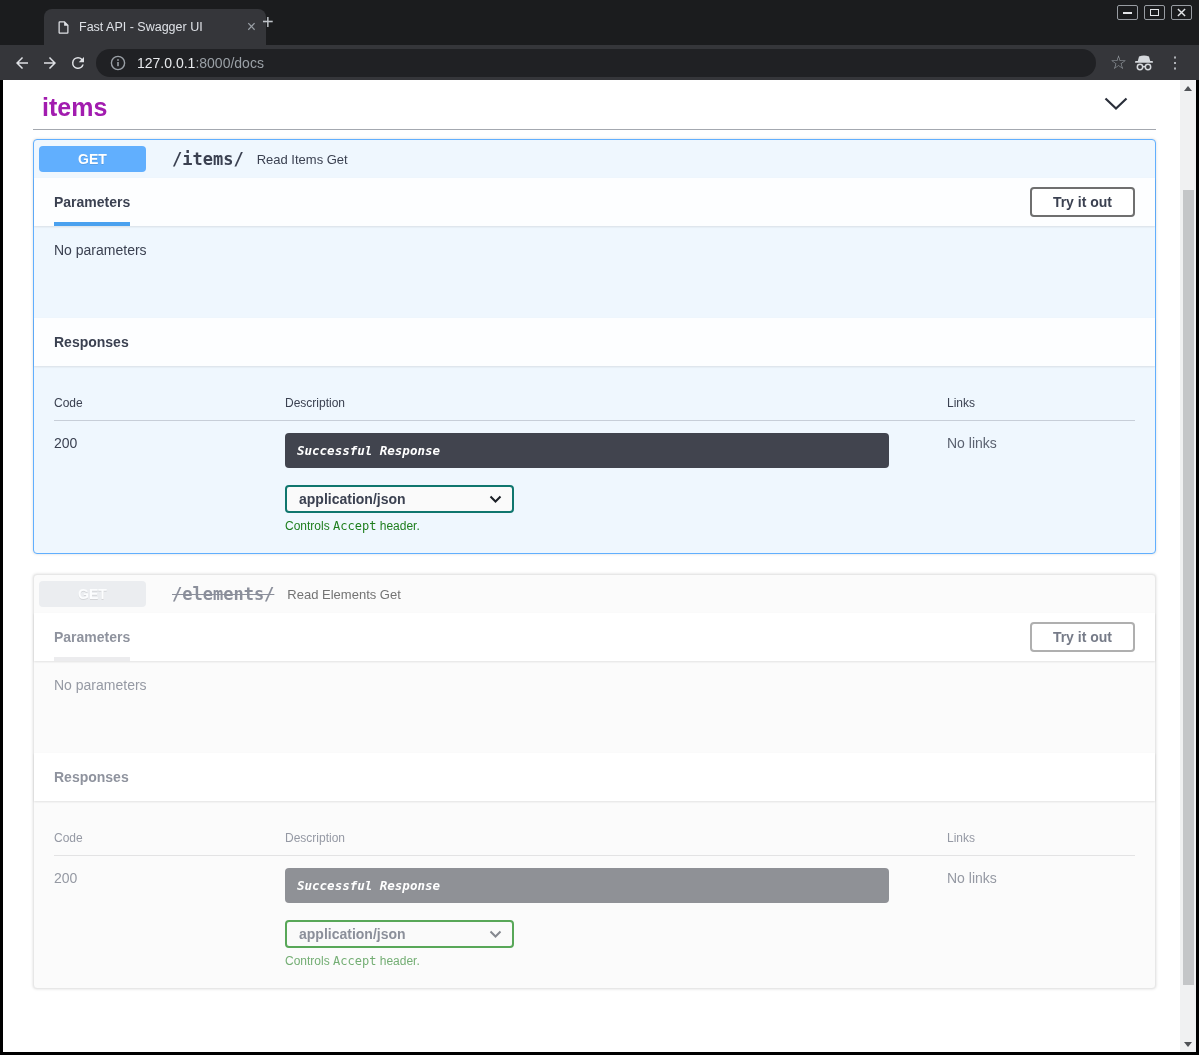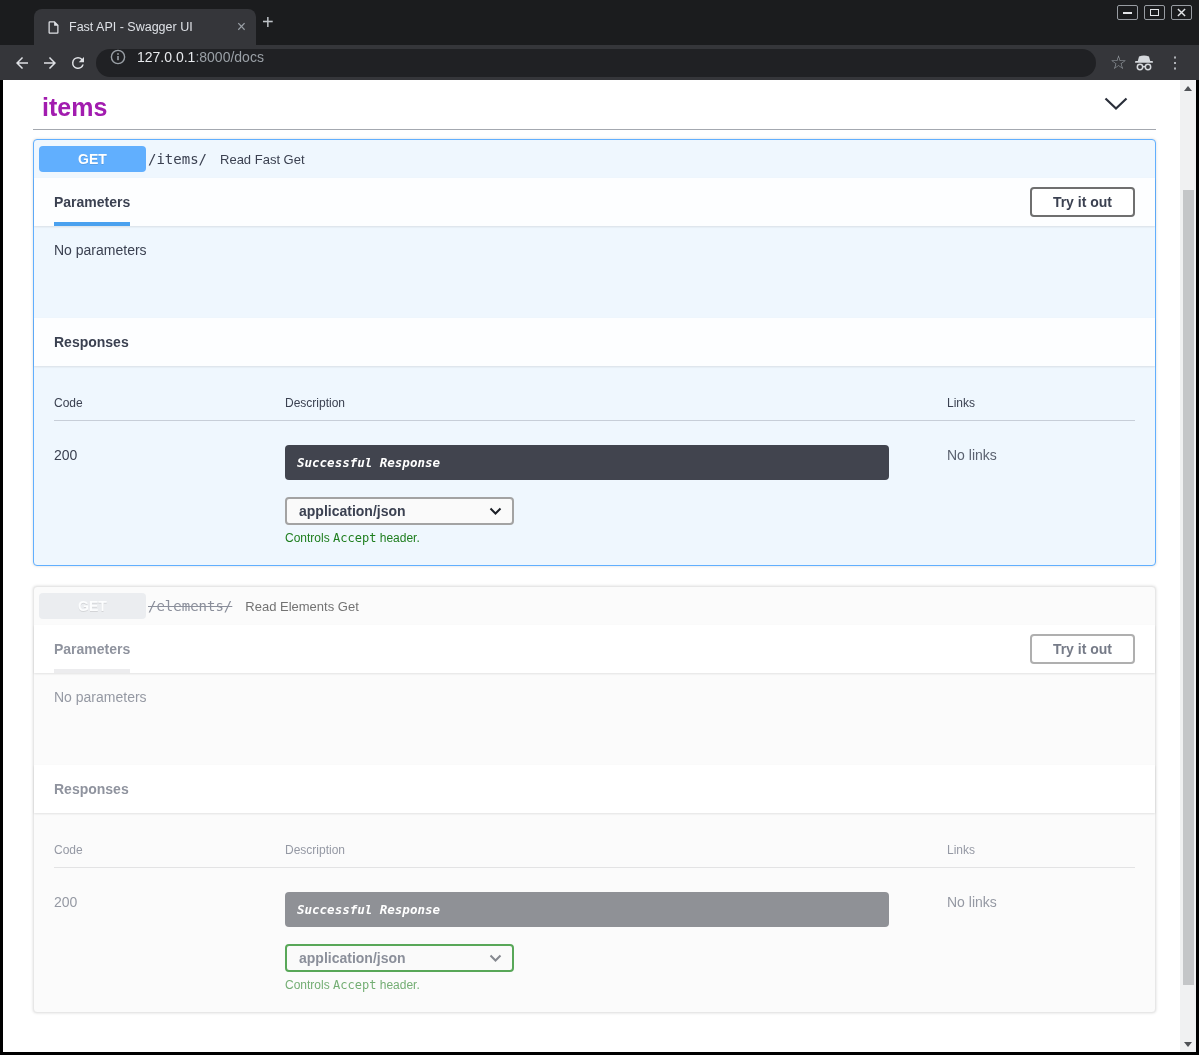--- a/index.html
+++ b/index.html
@@ -1,36 +1,36 @@
 <!DOCTYPE html>
 <html><head>
 <meta charset="utf-8">
 <style>
   * { margin:0; padding:0; box-sizing:border-box; }
   html,body { width:1199px; height:1055px; }
   body { position:relative; background:#000; font-family:"Liberation Sans", sans-serif; overflow:hidden; }
 
   
   .titlebar { position:absolute; top:0; left:0; right:0; height:45px; background:#1b1c1e; }
-  .tab { position:absolute; left:34px; top:9px; width:222px; height:36px; background:#35363a;
+  .tab { position:absolute; left:44px; top:9px; width:222px; height:36px; background:#35363a;
          border-radius:8px 8px 0 0; display:flex; align-items:center; padding:0 8px 0 12px; }
   .tab-title { flex:1; margin-left:8px; font-size:12.5px; color:#dee1e6; white-space:nowrap; overflow:hidden; }
   .tab-close { color:#9aa0a6; font-size:16px; line-height:16px; padding:0 2px; cursor:default; }
   .newtab { position:absolute; left:262px; top:12px; color:#c0c4c9; font-size:20px; line-height:20px; }
   .winbtns { position:absolute; top:5px; right:7px; display:flex; gap:6px; }
   .wbtn { width:21px; height:15px; border:1px solid #989ca2; border-radius:2px;
           display:flex; align-items:center; justify-content:center; }
   .glyph-min { width:9px; height:2px; background:#e3e5e8; }
   .glyph-max { width:9px; height:7px; border:1.5px solid #e3e5e8; }
 
   .toolbar { position:absolute; top:45px; left:0; right:0; height:35px; background:#35363a;
              display:flex; align-items:center; padding:0 12px 0 8px; }
   .navbtn { width:28px; height:28px; display:flex; align-items:center; justify-content:center; }
   .urlpill { flex:1; height:28px; margin:0 8px 0 4px; background:#202124; border-radius:14px;
-             display:flex; padding:0 14px; }
+             display:flex; align-items:center; padding:0 14px; }
   .urltext { margin-left:11px; font-size:14px; color:#9aa0a6; white-space:nowrap; }
   .urltext .host { color:#e8eaed; }
   .tool-ico { display:flex; align-items:center; justify-content:center; }
   .star { font-size:19px; color:#9aa0a6; margin:0 6px; }
   .kebab { font-size:16px; color:#c7cbd0; margin:0 4px 0 12px; letter-spacing:0; }
 
   
   .content { position:absolute; top:80px; left:3px; width:1177px; bottom:3px; background:#fff; overflow:hidden; }
   .scrollbar { position:absolute; top:80px; right:3px; width:16px; bottom:3px; background:#f0f1f2; }
   .scroll-arrow { position:absolute; left:0; width:16px; height:16px; display:flex; align-items:center; justify-content:center; }
@@ -47,21 +47,21 @@
   
   .op { margin-top:9px; border-radius:4px; box-shadow:0 0 3px rgba(0,0,0,.15); }
   .op.get { border:1px solid #61affe; background:#eff7fe; }
   .op.dep { margin-top:20px; border:1px solid #e7e7e7; background:#fbfbfb; }
 
   .op-summary { height:38px; display:flex; align-items:center; padding:0 8px 0 5px; cursor:pointer; }
   .op-method { width:107px; padding:5px 0; text-align:center; border-radius:4px; font-weight:700; font-size:14px;
                text-shadow:0 1px 0 rgba(0,0,0,.1); }
   .get .op-method { background:#61affe; color:#fff; }
   .dep .op-method { background:#ebedf0; color:#fcfdfe; }
-  .op-path { margin-left:2px; font-family:"DejaVu Sans Mono", monospace; font-size:14px; font-weight:400; color:#3b4151; }
+  .op-path { margin-left:26px; font-family:"DejaVu Sans Mono", monospace; font-size:17px; font-weight:700; color:#3b4151; }
   .dep .op-path { color:#8b8f9b; text-decoration:line-through; }
   .op-desc { margin-left:13px; font-size:13px; color:#3b4151; }
   .dep .op-desc { color:#737373; }
 
   .warn-row { height:51px; padding:14px 20px; font-size:14px; color:#8e929d; }
 
   .sec-head { height:48px; display:flex; align-items:center; justify-content:space-between; padding:0 20px;
               background:rgba(255,255,255,.85); box-shadow:0 1px 2px rgba(0,0,0,.1); }
   .tab-item { align-self:stretch; display:flex; align-items:center; padding-top:4px; border-bottom:4px solid #4aa1ef; }
   .dep .tab-item { border-bottom-color:#ececee; }
@@ -73,27 +73,27 @@
 
   .body-pad { height:92px; padding:16px 20px; font-size:14px; color:#3b4151; }
   .dep .body-pad { color:#9599a3; }
 
   .resp-area { padding:30px 20px 20px; }
   .resp-grid { display:grid; grid-template-columns:231px 662px 1fr; }
   .col-h { font-size:12px; font-weight:400; color:#3b4151; }
   .dep .col-h { color:#9599a4; }
   .resp-hr { border:0; border-top:1px solid rgba(59,65,81,.22); margin-top:10px; }
   .dep .resp-hr { border-top-color:#e3e3e4; }
-  .resp-row { margin-top:24px; }
+  .resp-row { margin-top:12px; }
   .code-val { font-size:14px; color:#3b4151; padding-top:2px; }
   .dep .code-val { color:#9599a3; }
   .resp-box { width:604px; background:#41444e; border-radius:4px; padding:10px 12px;
               font-family:"DejaVu Sans Mono", monospace; font-size:12.5px; font-style:italic; font-weight:700; color:#fff; }
   .dep .resp-box { background:#8f9196; }
-  .media-select { margin-top:17px; width:229px; height:28px; border:2px solid #a3a3a3; border-radius:4px;
+  .media-select { margin-top:17px; width:229px; height:28px; border:2px solid #0f766e; border-radius:4px;
                   background:#fafafa; display:flex; align-items:center; justify-content:space-between;
                   padding:0 10px 0 12px; font-weight:700; font-size:14px; color:#3b4151; cursor:pointer; }
   .dep .media-select { border-color:#58a758; color:#8b8f9a; }
   .accept-note { margin-top:6px; font-size:12px; color:#1e7e1e; }
   .dep .accept-note { color:#74ae74; }
   .accept-code { font-family:"DejaVu Sans Mono", monospace; }
   .links-val { font-size:14px; color:#5b6270; padding-top:2px; }
   .dep .links-val { color:#9599a3; }
 </style>
 </head>
@@ -169,21 +169,21 @@
         <svg width="24" height="14" viewBox="0 0 24 14">
           <polyline points="1.5,1.5 12,11.5 22.5,1.5" fill="none" stroke="#2a2f3a" stroke-width="2.2"></polyline>
         </svg>
       </span>
     </div>
 
     <div class="op get">
       <div class="op-summary">
         <span class="op-method">GET</span>
         <span class="op-path">/items/</span>
-        <span class="op-desc">Read Fast Get</span>
+        <span class="op-desc">Read Items Get</span>
       </div>
 
       <div class="sec-head">
         <div class="tab-item">
           <h4>Parameters</h4>
         </div>
         <button class="try-btn">Try it out</button>
       </div>
 
       <div class="body-pad">

